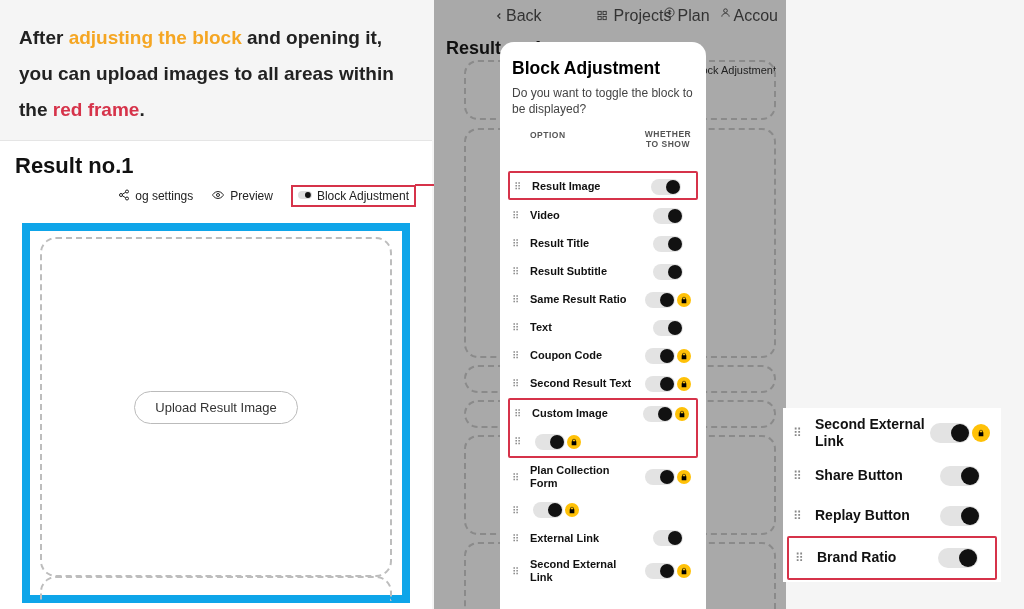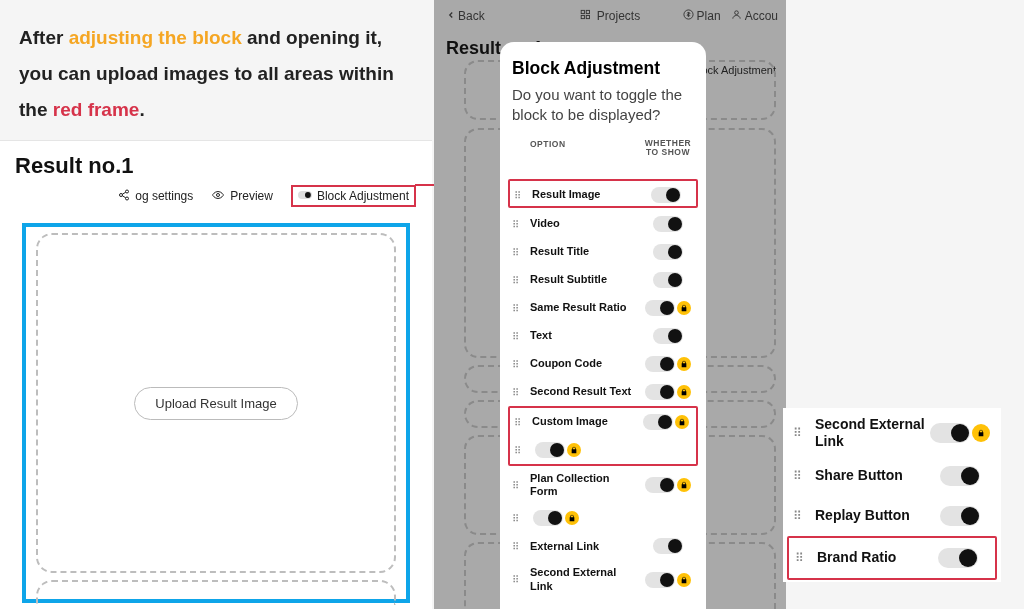--- a/index.html
+++ b/index.html
@@ -10,50 +10,50 @@
   .orange-text { color: #f5a623; }
   .red-text { color: #d6334a; }
 
   
   .editor { position: absolute; left: 0; top: 140px; width: 432px; height: 470px; background: #fff; border-top: 1px solid #e5e5e5;}
   .editor-title { font-size: 22px; font-weight: 700; padding: 12px 15px 6px; color: #111; }
   .editor-toolbar { display: flex; justify-content: flex-end; align-items: center; gap: 18px; padding: 0 16px 8px; font-size: 12px; color: #222; }
   .toolbar-item { display: flex; align-items: center; gap: 5px; cursor: pointer; }
   .block-adj-btn { border: 2px solid #d6334a; padding: 2px 5px; }
 
-  .orange-frame { border: 4px solid #0ea5e9; margin: 8px 22px; height: 380px; position: relative;}
+  .orange-frame { border: 8px solid #0ea5e9; margin: 8px 22px; height: 380px; position: relative;}
   .dashed-area { position: absolute; top: 6px; left: 10px; right: 10px; height: 340px; border: 2px dashed #bdbdbd; border-radius: 16px; display: flex; align-items: center; justify-content: center;}
   .upload-btn { background: #fff; border: 1px solid #bbb; border-radius: 20px; padding: 8px 20px; font-size: 13px; color: #333; cursor: pointer;}
   .dashed-area-2 { position: absolute; bottom: -6px; left: 10px; right: 10px; height: 25px; border: 2px dashed #bdbdbd; border-bottom: none; border-radius: 16px 16px 0 0;}
 
   
   .arrow { position: absolute; left: 415px; top: 184px; width: 95px; height: 2px; background: #d6334a;}
   .arrow::after { content: ""; position: absolute; right: -1px; top: -4px; width: 0; height: 0; border-left: 10px solid #d6334a; border-top: 5px solid transparent; border-bottom: 5px solid transparent;}
 
   
   .phone { position: absolute; left: 434px; top: 0; width: 352px; height: 609px; background: #a9a9a9;}
-  .phone-header { height: 30px; display: flex; align-items: center; padding: 16px 12px; font-size: 12px; color: #333; position: relative; }
+  .phone-header { height: 30px; display: flex; align-items: center; padding: 16px 12px; font-size: 16px; color: #333; position: relative; margin-left: 48px; }
   .phone-header .back { display: flex; align-items: center; gap: 2px; }
   .phone-header .center { position: absolute; left: 50%; transform: translateX(-50%); display: flex; align-items: center; gap: 6px; }
   .phone-header .right { position: absolute; right: 8px; display: flex; gap: 10px;}
   .phone-header .right span { display: flex; align-items: flex-start; gap: 3px;}
   .phone-result-title { font-weight: 700; font-size: 18px; padding: 6px 12px; color: #111;}
   .phone-underlay { position: absolute; top: 60px; left: 30px; right: 10px; height: 540px;}
   .phone-underlay .dash1 { position: absolute; top: 0px; left: 0; right: 0; height: 60px; border: 2px dashed #8a8a8a; border-radius: 14px;}
   .phone-underlay .badge { position: absolute; right: 0; top: 4px; font-size: 11px; color: #222;}
   .phone-underlay .dash2 { position: absolute; top: 68px; left: 0; right: 0; height: 230px; border: 2px dashed #8a8a8a; border-radius: 14px;}
   .phone-underlay .dash3 { position: absolute; top: 305px; left: 0; right: 0; height: 28px; border: 2px dashed #8a8a8a; border-radius: 14px;}
   .phone-underlay .dash4 { position: absolute; top: 340px; left: 0; right: 0; height: 28px; border: 2px dashed #8a8a8a; border-radius: 14px;}
   .phone-underlay .dash5 { position: absolute; top: 375px; left: 0; right: 0; height: 100px; border: 2px dashed #8a8a8a; border-radius: 14px;}
   .phone-underlay .dash6 { position: absolute; top: 482px; left: 0; right: 0; height: 100px; border: 2px dashed #8a8a8a; border-radius: 14px;}
 
   
   .modal { position: absolute; left: 500px; top: 42px; width: 206px; height: 567px; background: #fff; border-radius: 14px 14px 0 0; padding: 16px 12px 0; overflow: hidden;}
   .modal-title { font-size: 17.5px; font-weight: 800; margin-bottom: 6px;}
-  .modal-sub { font-size: 15px; color: #444; line-height: 1.35; margin-bottom: 10px;}
+  .modal-sub { font-size: 12px; color: #444; line-height: 1.35; margin-bottom: 10px;}
   .modal-heads { display: flex; font-size: 8.5px; font-weight: 700; letter-spacing: .5px; color: #555; text-transform: uppercase; padding: 3px 0 22px;}
   .modal-heads .c1 { flex: 0 0 18px;}
   .modal-heads .c2 { flex: 1;}
   .modal-heads .c3 { flex: 0 0 52px; text-align: center; line-height: 1.15;}
   .opt-row { display: flex; align-items: center; padding: 6px 0; min-height: 28px;}
   .opt-row .drag { flex: 0 0 18px; color: #888; font-size: 10px;}
   .opt-row .label { flex: 1; font-size: 11px; color: #111; font-weight: 600; padding-right: 4px; line-height: 1.2;}
   .opt-row .tog { flex: 0 0 52px; display: flex; align-items: center; justify-content: center; gap: 2px;}
   .toggle { width: 30px; height: 16px; background: #e3e3e3; border-radius: 10px; position: relative; cursor: pointer;}
   .toggle .knob { width: 14px; height: 14px; background: #111; border-radius: 50%; position: absolute; top: 1px; right: 1px;}

